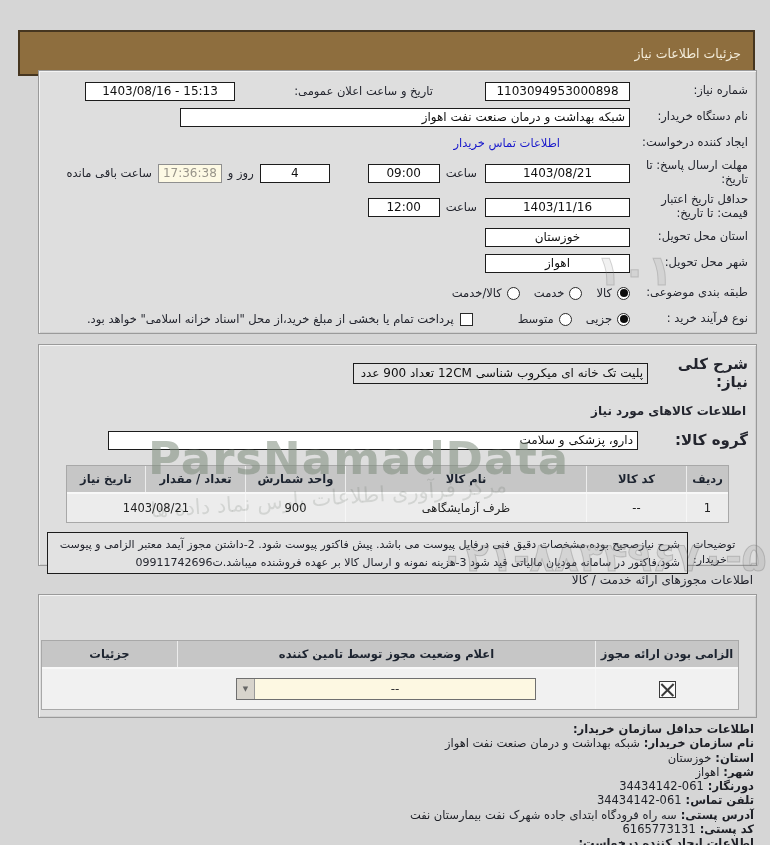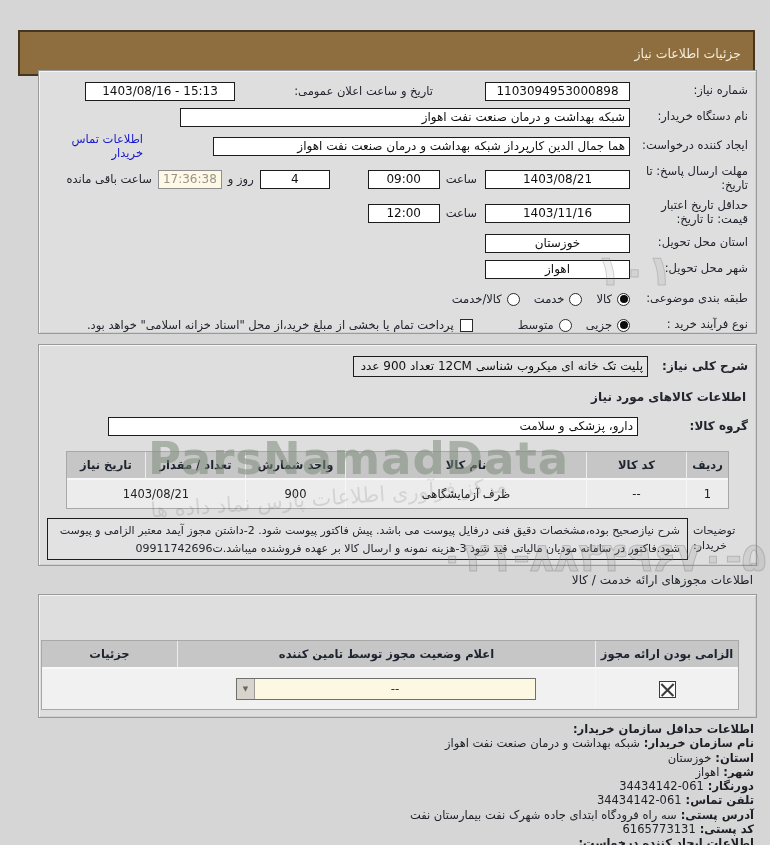--- a/index.html
+++ b/index.html
@@ -15,21 +15,21 @@
   .panel{position:absolute;left:38px;width:719px;background:#dedede;border:1px solid #9a9a9a;
          box-shadow:inset 1px 1px 0 #f4f4f4, inset -1px -1px 0 #cfcfcf;box-sizing:border-box;}
   .panel1{top:70px;height:264px;padding-top:9px;}
   .panel2{top:344px;height:222px;padding-top:10px;}
   .panel3{top:594px;height:124px;}
 
   
   .row{display:flex;align-items:center;margin:0 8px 4px 8px;min-height:22px;font-size:11.5px;}
   .row.tall{min-height:30px;}
   .lbl{width:118px;flex:none;padding-left:6px;box-sizing:border-box;line-height:1.2;text-align:right;}
-  .lbl-desc{width:100px;flex:none;font-weight:bold;font-size:12px;text-align:right;}
+  .lbl-desc{width:100px;flex:none;font-weight:bold;font-size:15px;text-align:right;}
   .fld{background:#fff;border:1px solid #1c1c1c;height:19px;box-sizing:border-box;display:flex;
        align-items:center;justify-content:center;font-size:12px;color:#101010;flex:none;overflow:hidden;white-space:nowrap;}
   .fld.start{justify-content:flex-start;padding-right:4px;}
   .ltr{direction:ltr;unicode-bidi:isolate;}
   .muted{background:#fdf9e4;color:#98948a;border:1px solid #8f8f8f;}
   .link{color:#1717cb;cursor:pointer;}
   .w145{width:145px}.w150{width:150px}.w72{width:72px}.w70{width:70px}.w64{width:64px}
   .w450{width:450px}.w417{width:417px}.w295{width:295px}.w530{width:530px}
   .mr6{margin-right:6px}.mr8{margin-right:8px}.mr14{margin-right:14px}
   .mr28{margin-right:28px}.mr38{margin-right:38px}.mr45{margin-right:45px}.mr52{margin-right:52px}.mr70{margin-right:70px}
@@ -112,21 +112,20 @@
       <span class="fld w150 ltr mr28">1403/08/16 - 15:13</span>
     </div>
 
     <div class="row">
       <span class="lbl">نام دستگاه خریدار:</span>
       <span class="fld w450 start">شبکه بهداشت و درمان صنعت نفت اهواز</span>
     </div>
 
     <div class="row">
       <span class="lbl">ایجاد کننده درخواست:</span>
-      <span class="fld w417 start">هما جمال الدین کارپرداز شبکه بهداشت و درمان صنعت نفت اهواز</span>
       <span class="link mr70">اطلاعات تماس خریدار</span>
     </div>
 
     <div class="row tall">
       <span class="lbl">مهلت ارسال پاسخ: تا تاریخ:</span>
       <span class="fld w145 ltr">1403/08/21</span>
       <span class="mr8">ساعت</span>
       <span class="fld w72 ltr mr6">09:00</span>
       <span class="fld w70 ltr mr38">4</span>
       <span class="mr6">روز و</span>

